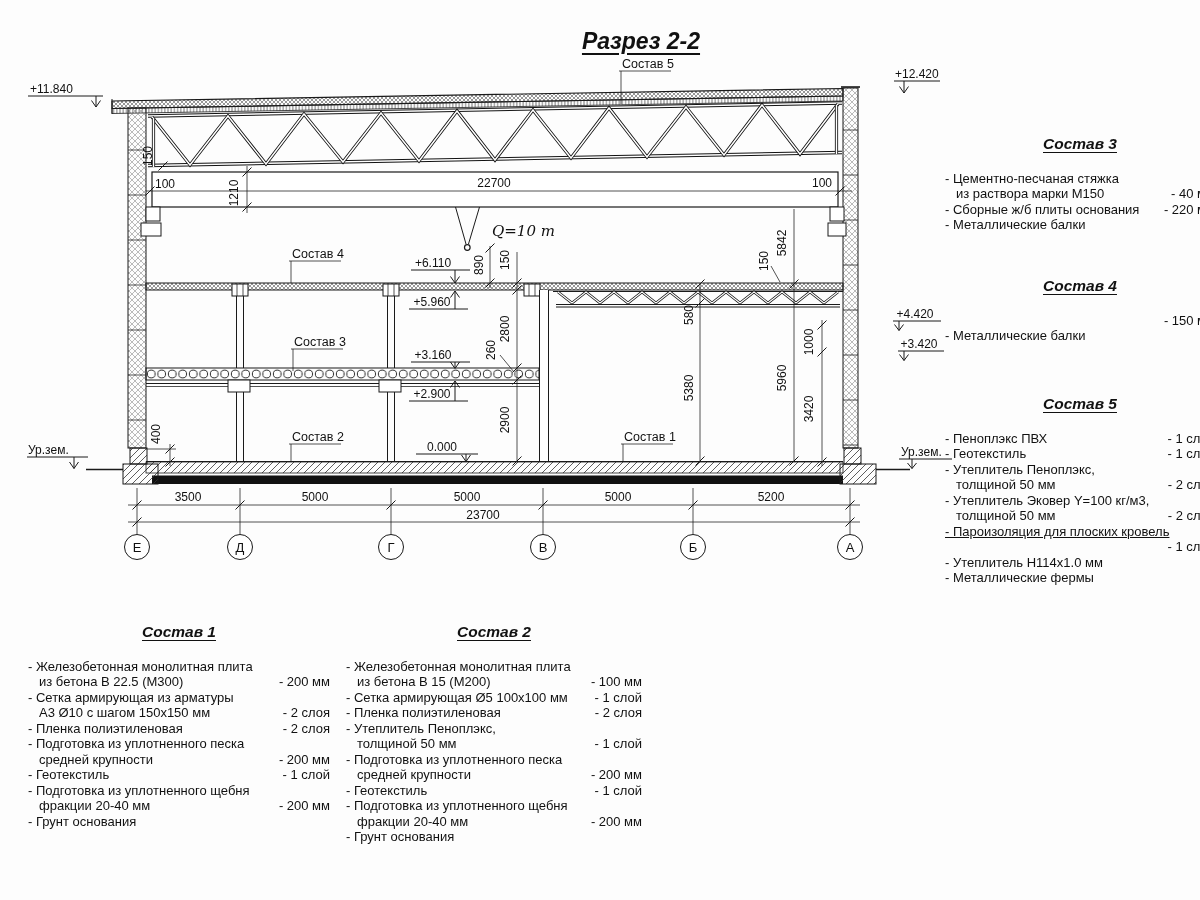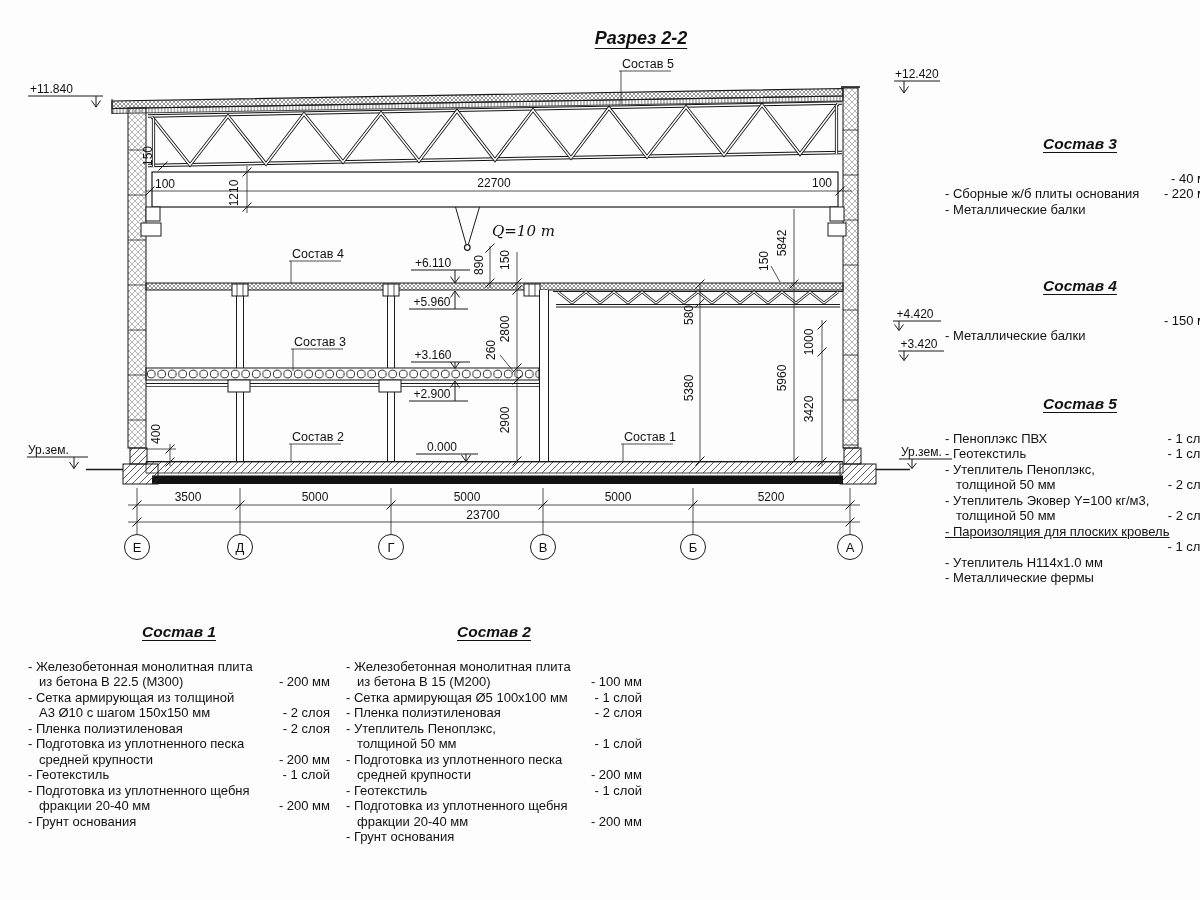--- a/index.html
+++ b/index.html
@@ -3,21 +3,21 @@
 <meta charset="utf-8">
 <style>
   html,body{margin:0;padding:0;}
   body{
     width:1200px;height:900px;position:relative;overflow:hidden;
     background:#fdfdfd;color:#111;
     font-family:"Liberation Sans",sans-serif;
   }
   .page-title{
     position:absolute;left:541px;top:28px;width:200px;text-align:center;
-    font-size:18px;font-style:italic;font-weight:600;
+    font-size:23px;font-style:italic;font-weight:600;
     text-decoration:underline;text-underline-offset:4px;
   }
   svg{position:absolute;left:0;top:0;}
   svg .ln{stroke:#1a1a1a;stroke-width:1;fill:none;}
   svg .thin{stroke-width:0.75;}
   svg .thk{stroke-width:1.6;}
   svg .dash{stroke-dasharray:11 3 2 3;stroke-width:0.75;}
   svg text{font:12px "Liberation Sans",sans-serif;fill:#111;}
   svg text.mid{text-anchor:middle;}
   svg text.lbl{font-size:12.5px;}
@@ -299,20 +299,22 @@
   <text class="axl" x="240" y="551.5">Д</text>
   <text class="axl" x="391" y="551.5">Г</text>
   <text class="axl" x="543" y="551.5">В</text>
   <text class="axl" x="693" y="551.5">Б</text>
   <text class="axl" x="850" y="551.5">А</text>
 </svg>
 
 <div class="comp" id="list3">
   <div class="comp-title">Состав 3</div>
   <div class="ci">
+      <span class="n">- Цементно-песчаная стяжка
+из раствора марки М150</span>
       <span class="v">- 40 мм</span>
     </div>
   <div class="ci">
       <span class="n">- Сборные ж/б плиты основания</span>
       <span class="v">- 220 мм</span>
     </div>
   <div class="ci">
       <span class="n">- Металлические балки</span>
       <span class="v"></span>
     </div>
@@ -364,21 +366,21 @@
 </div>
 
 <div class="comp" id="list1">
   <div class="comp-title">Состав 1</div>
   <div class="ci">
       <span class="n">- Железобетонная  монолитная плита
 из бетона В 22.5 (М300)</span>
       <span class="v">- 200 мм</span>
     </div>
   <div class="ci">
-      <span class="n">- Сетка армирующая из толщиной
+      <span class="n">- Сетка армирующая из арматуры
 А3 Ø10 с шагом 150х150 мм</span>
       <span class="v">- 2 слоя</span>
     </div>
   <div class="ci">
       <span class="n">- Пленка полиэтиленовая</span>
       <span class="v">- 2 слоя</span>
     </div>
   <div class="ci">
       <span class="n">- Подготовка из уплотненного песка
 средней крупности</span>

